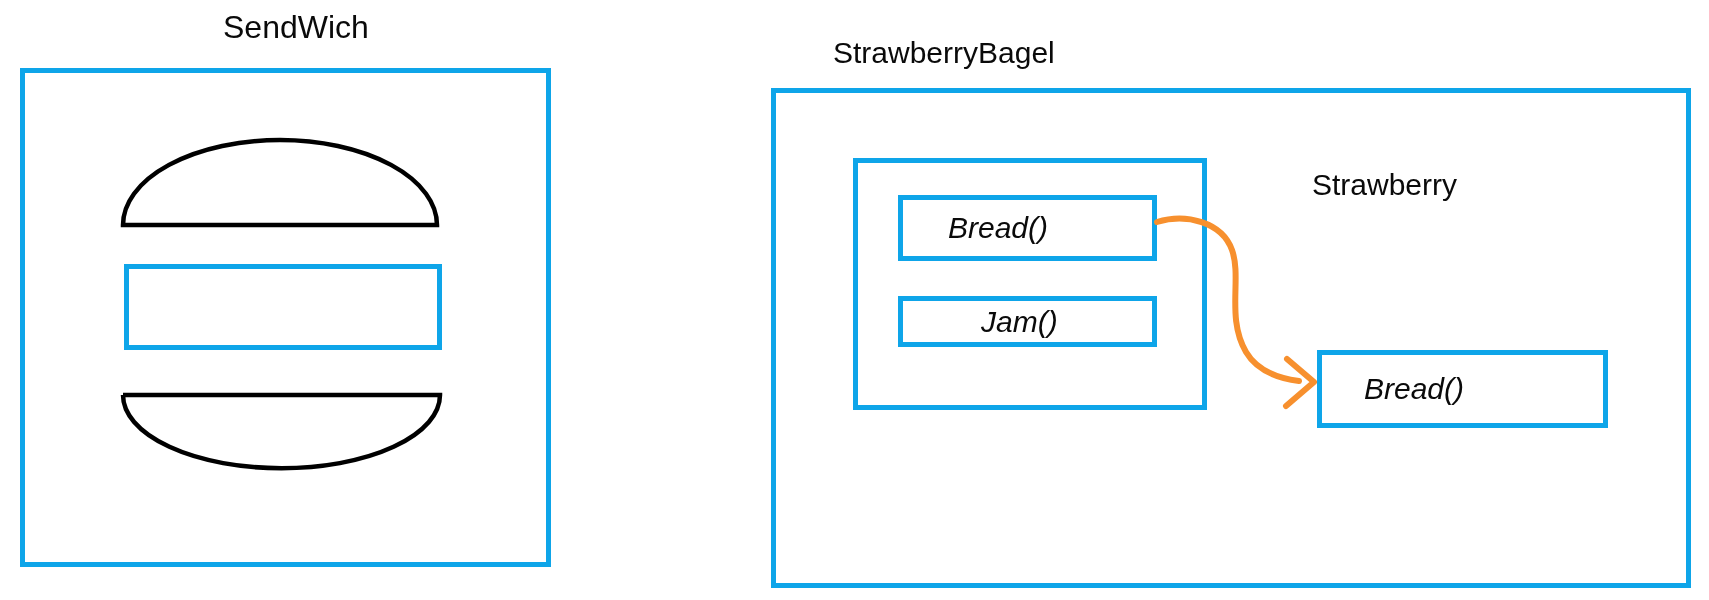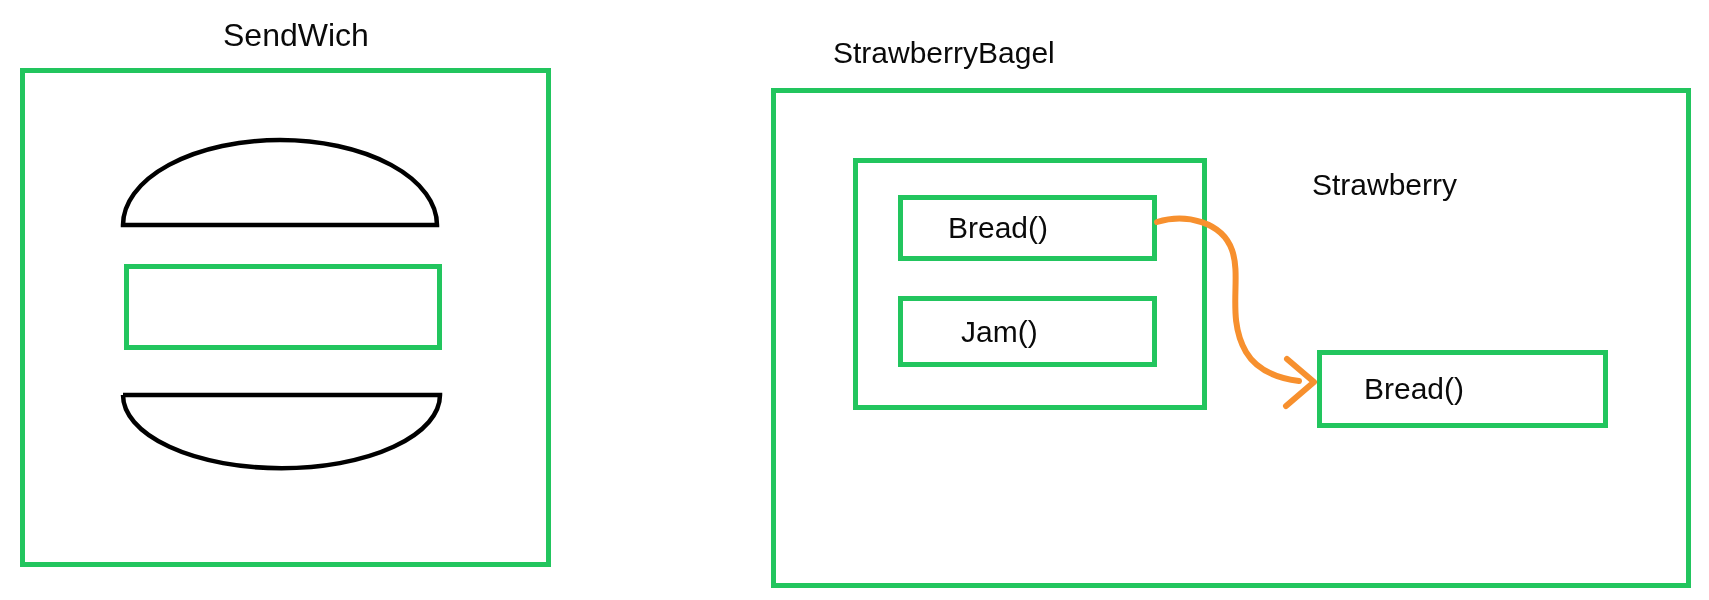--- a/index.html
+++ b/index.html
@@ -12,44 +12,45 @@
   }
   .title{
     position:absolute;
     color:#0a0a0a;
     font-size:32px;
     line-height:1.1;
     white-space:nowrap;
   }
   .box{
     position:absolute;
-    border:5px solid #22c55e;
+    border:5px solid #0ea5e9;
     box-sizing:border-box;
     background:transparent;
+    font-style:italic;
   }
   .method-box{
     display:flex;
     align-items:center;
     font-size:30px;
     color:#0a0a0a;
     white-space:nowrap;
   }
   svg.shape{position:absolute;overflow:visible;}
   #arrow-overlay{
     position:absolute;
     left:0;top:0;width:1709px;height:600px;
     pointer-events:none;
   }
 </style>
 </head>
 <body>
 
 <div id="canvas">
 
-  <div class="title" style="left:223px;top:18px;">SendWich</div>
+  <div class="title" style="left:223px;top:10px;">SendWich</div>
 
   <div class="box" style="left:20px;top:68px;width:531px;height:499px;"></div>
 
   <svg class="shape" style="left:118px;top:133px;" width="324" height="98" viewBox="0 0 324 98">
     <path d="M5,92 A157,85 0 0 1 319,92 Z" fill="none" stroke-width="4.5" stroke="#000000"></path>
   </svg>
 
   <div class="box" style="left:124px;top:264px;width:318px;height:86px;"></div>
 
   <svg class="shape" style="left:118px;top:390px;" width="327" height="85" viewBox="0 0 327 85">
@@ -59,21 +60,21 @@
   <div class="title" style="left:833px;top:36px;font-size:30px;text-align:center;">StrawberryBagel</div>
 
   <div class="box" style="left:771px;top:88px;width:920px;height:500px;"></div>
 
   <div class="box" style="left:853px;top:158px;width:354px;height:252px;"></div>
 
   <div class="box method-box" style="left:898px;top:195px;width:259px;height:66px;padding-left:45px;">
     <span>Bread()</span>
   </div>
 
-  <div class="box method-box" style="left:898px;top:296px;width:259px;height:71px;padding-left:58px;">
+  <div class="box method-box" style="left:898px;top:296px;width:259px;height:51px;padding-left:78px;">
     <span>Jam()</span>
   </div>
 
   <div class="title" style="left:1312px;top:168px;font-size:30px;">Strawberry</div>
 
   <div class="box method-box" style="left:1317px;top:350px;width:291px;height:78px;padding-left:42px;">
     <span>Bread()</span>
   </div>
 
   <svg id="arrow-overlay" viewBox="0 0 1709 600">

